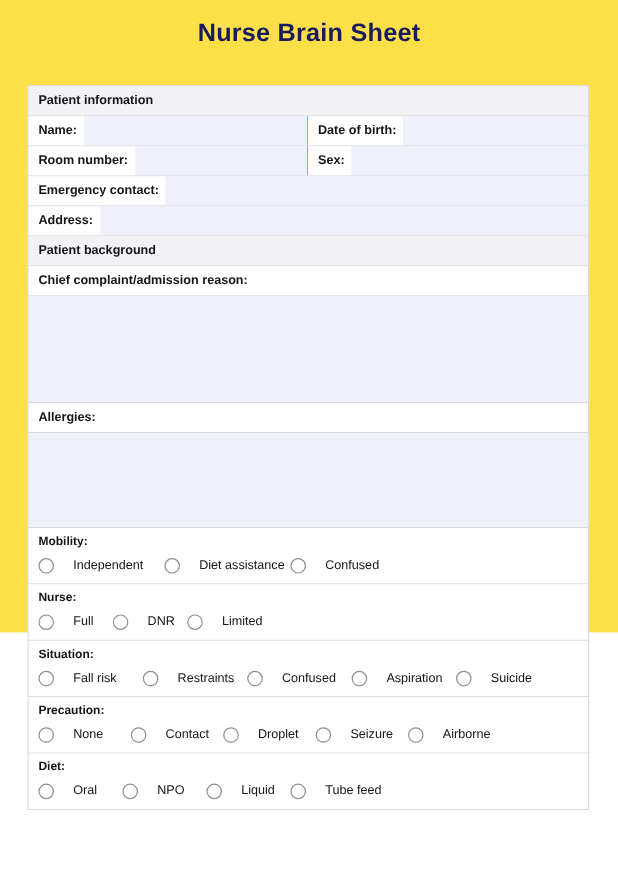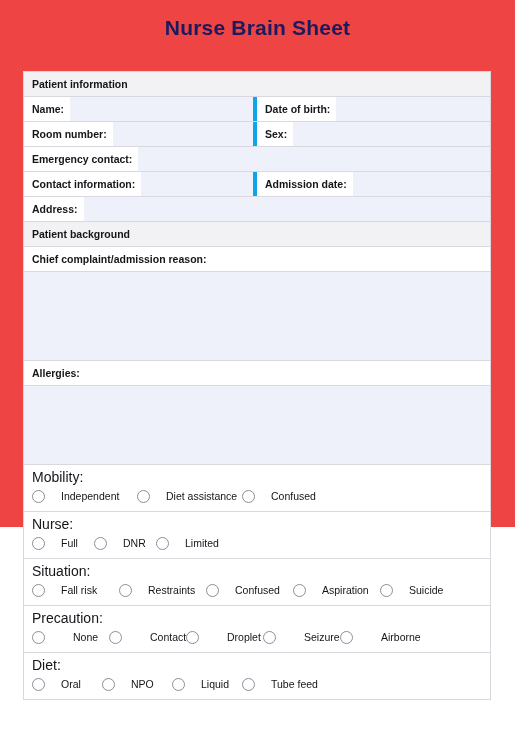--- a/index.html
+++ b/index.html
@@ -11,21 +11,21 @@
     width: 515px;
     height: 731px;
     font-family: "Liberation Sans", sans-serif;
     -webkit-font-smoothing: antialiased;
   }
 
   .page {
     width: 515px;
     height: 527px;
     position: relative;
-    background: #ef4444;
+    background: #fde047;
     box-sizing: border-box;
   }
 
   .sheet-title {
     text-align: center;
     color: #1a1a5e;
     font-size: 21px;
     font-weight: bold;
     letter-spacing: 0.2px;
     padding-top: 16px;
@@ -62,21 +62,21 @@
   }
 
   
   .half {
     width: 50%;
     display: flex;
     box-sizing: border-box;
     background: #eef0fa;
   }
   .half.left {
-    border-right: 4px solid #0ea5e9;
+    border-right: 1px solid #0ea5e9;
   }
   .full {
     width: 100%;
     display: flex;
     box-sizing: border-box;
     background: #eef0fa;
   }
 
   .cell-label {
     background: #ffffff;
@@ -116,22 +116,22 @@
 
   
   .radio-block {
     display: block;
     width: 100%;
     background: #ffffff;
     padding: 6px 8px 8px 8px;
     box-sizing: border-box;
   }
   .radio-block .rb-label {
-    font-size: 14px;
-    font-weight: normal;
+    font-size: 10px;
+    font-weight: bold;
     color: #15151a;
     line-height: 12px;
     display: block;
     margin-bottom: 7px;
   }
   .options {
     display: flex;
     align-items: center;
   }
   .opt {
@@ -153,21 +153,21 @@
     color: #15151a;
     margin-left: 16px;
     white-space: nowrap;
     line-height: 13px;
   }
 
   
   .g-mobility  .opt { width: 105px; }
   .g-code      .opt { width: 62px; }
   .g-situation .opt { width: 87px; }
-  .g-precaution .opt { width: 77px; gap: 12px; }
+  .g-precaution .opt { width: 77px; }
   .g-diet      .opt { width: 70px; }
   .g-diet .opt:last-child { width: auto; }
   .g-mobility .opt:last-child,
   .g-code .opt:last-child,
   .g-situation .opt:last-child,
   .g-precaution .opt:last-child { width: auto; }
 </style>
 </head>
 <body>
 
@@ -203,30 +203,20 @@
       </div>
     </div>
 
     <div class="row">
       <div class="full">
         <div class="cell-label">Emergency contact:</div>
         <div class="cell-fill"></div>
       </div>
     </div>
 
-    <div class="row">
-      <div class="half left">
-        <div class="cell-label">Contact information:</div>
-        <div class="cell-fill"></div>
-      </div>
-      <div class="half">
-        <div class="cell-label">Admission date:</div>
-        <div class="cell-fill"></div>
-      </div>
-    </div>
 
     <div class="row">
       <div class="full">
         <div class="cell-label">Address:</div>
         <div class="cell-fill"></div>
       </div>
     </div>
 
     <div class="row">
       <div class="section-head" style="width:100%">Patient background</div>

